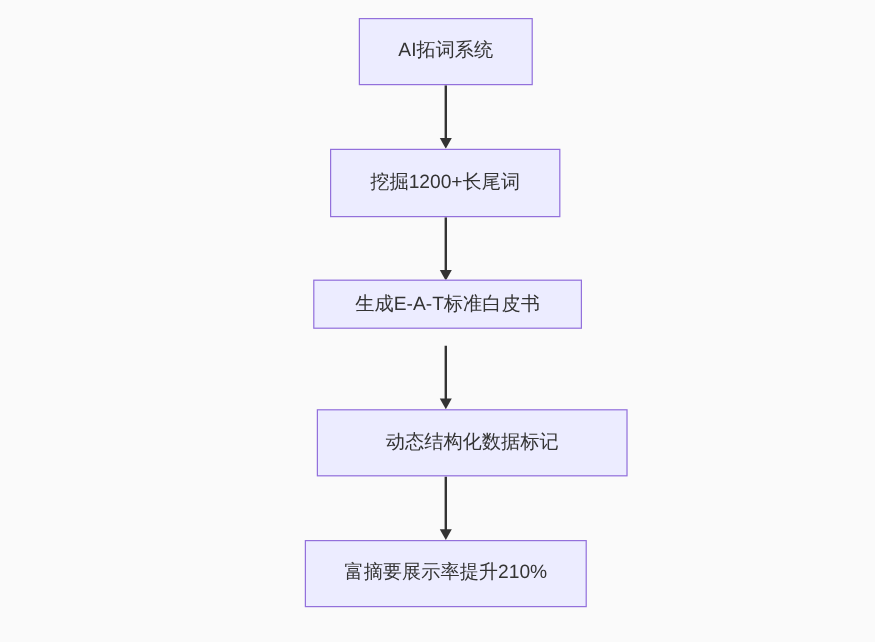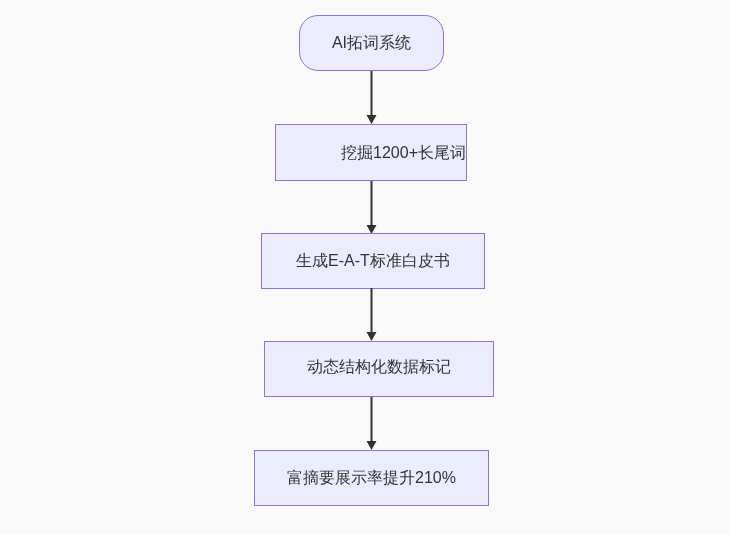--- a/index.html
+++ b/index.html
@@ -21,24 +21,24 @@
     background: #ececff;
     border: 1px solid #9370db;
     display: flex;
     align-items: center;
     justify-content: center;
     color: #333333;
     font-size: 16px;
     line-height: 1.2;
     text-align: center;
   }
-  .n1 { left: 299px; top: 15px;  width: 145px; height: 56px; border-radius: 19px; }
-  .n2 { left: 275px; top: 124px; width: 192px; height: 57px; justify-content: flex-end; }
-  .n3 { left: 261px; top: 233px; width: 224px; height: 56px; text-align: right; }
-  .n4 { left: 264px; top: 341px; width: 230px; height: 56px; font-family: Liberation Mono, monospace; }
+  .n1 { left: 299px; top: 15px;  width: 145px; height: 56px; }
+  .n2 { left: 275px; top: 124px; width: 192px; height: 57px; }
+  .n3 { left: 261px; top: 233px; width: 224px; height: 41px; text-align: right; }
+  .n4 { left: 264px; top: 341px; width: 259px; height: 56px; }
   .n5 { left: 254px; top: 450px; width: 235px; height: 56px; text-align: center; }
   .arrow {
     position: absolute;
     left: 364px;
     width: 15px;
     height: 53px;
   }
   .a1 { top: 71px; }
   .a2 { top: 181px; }
   .a3 { top: 288px; }

